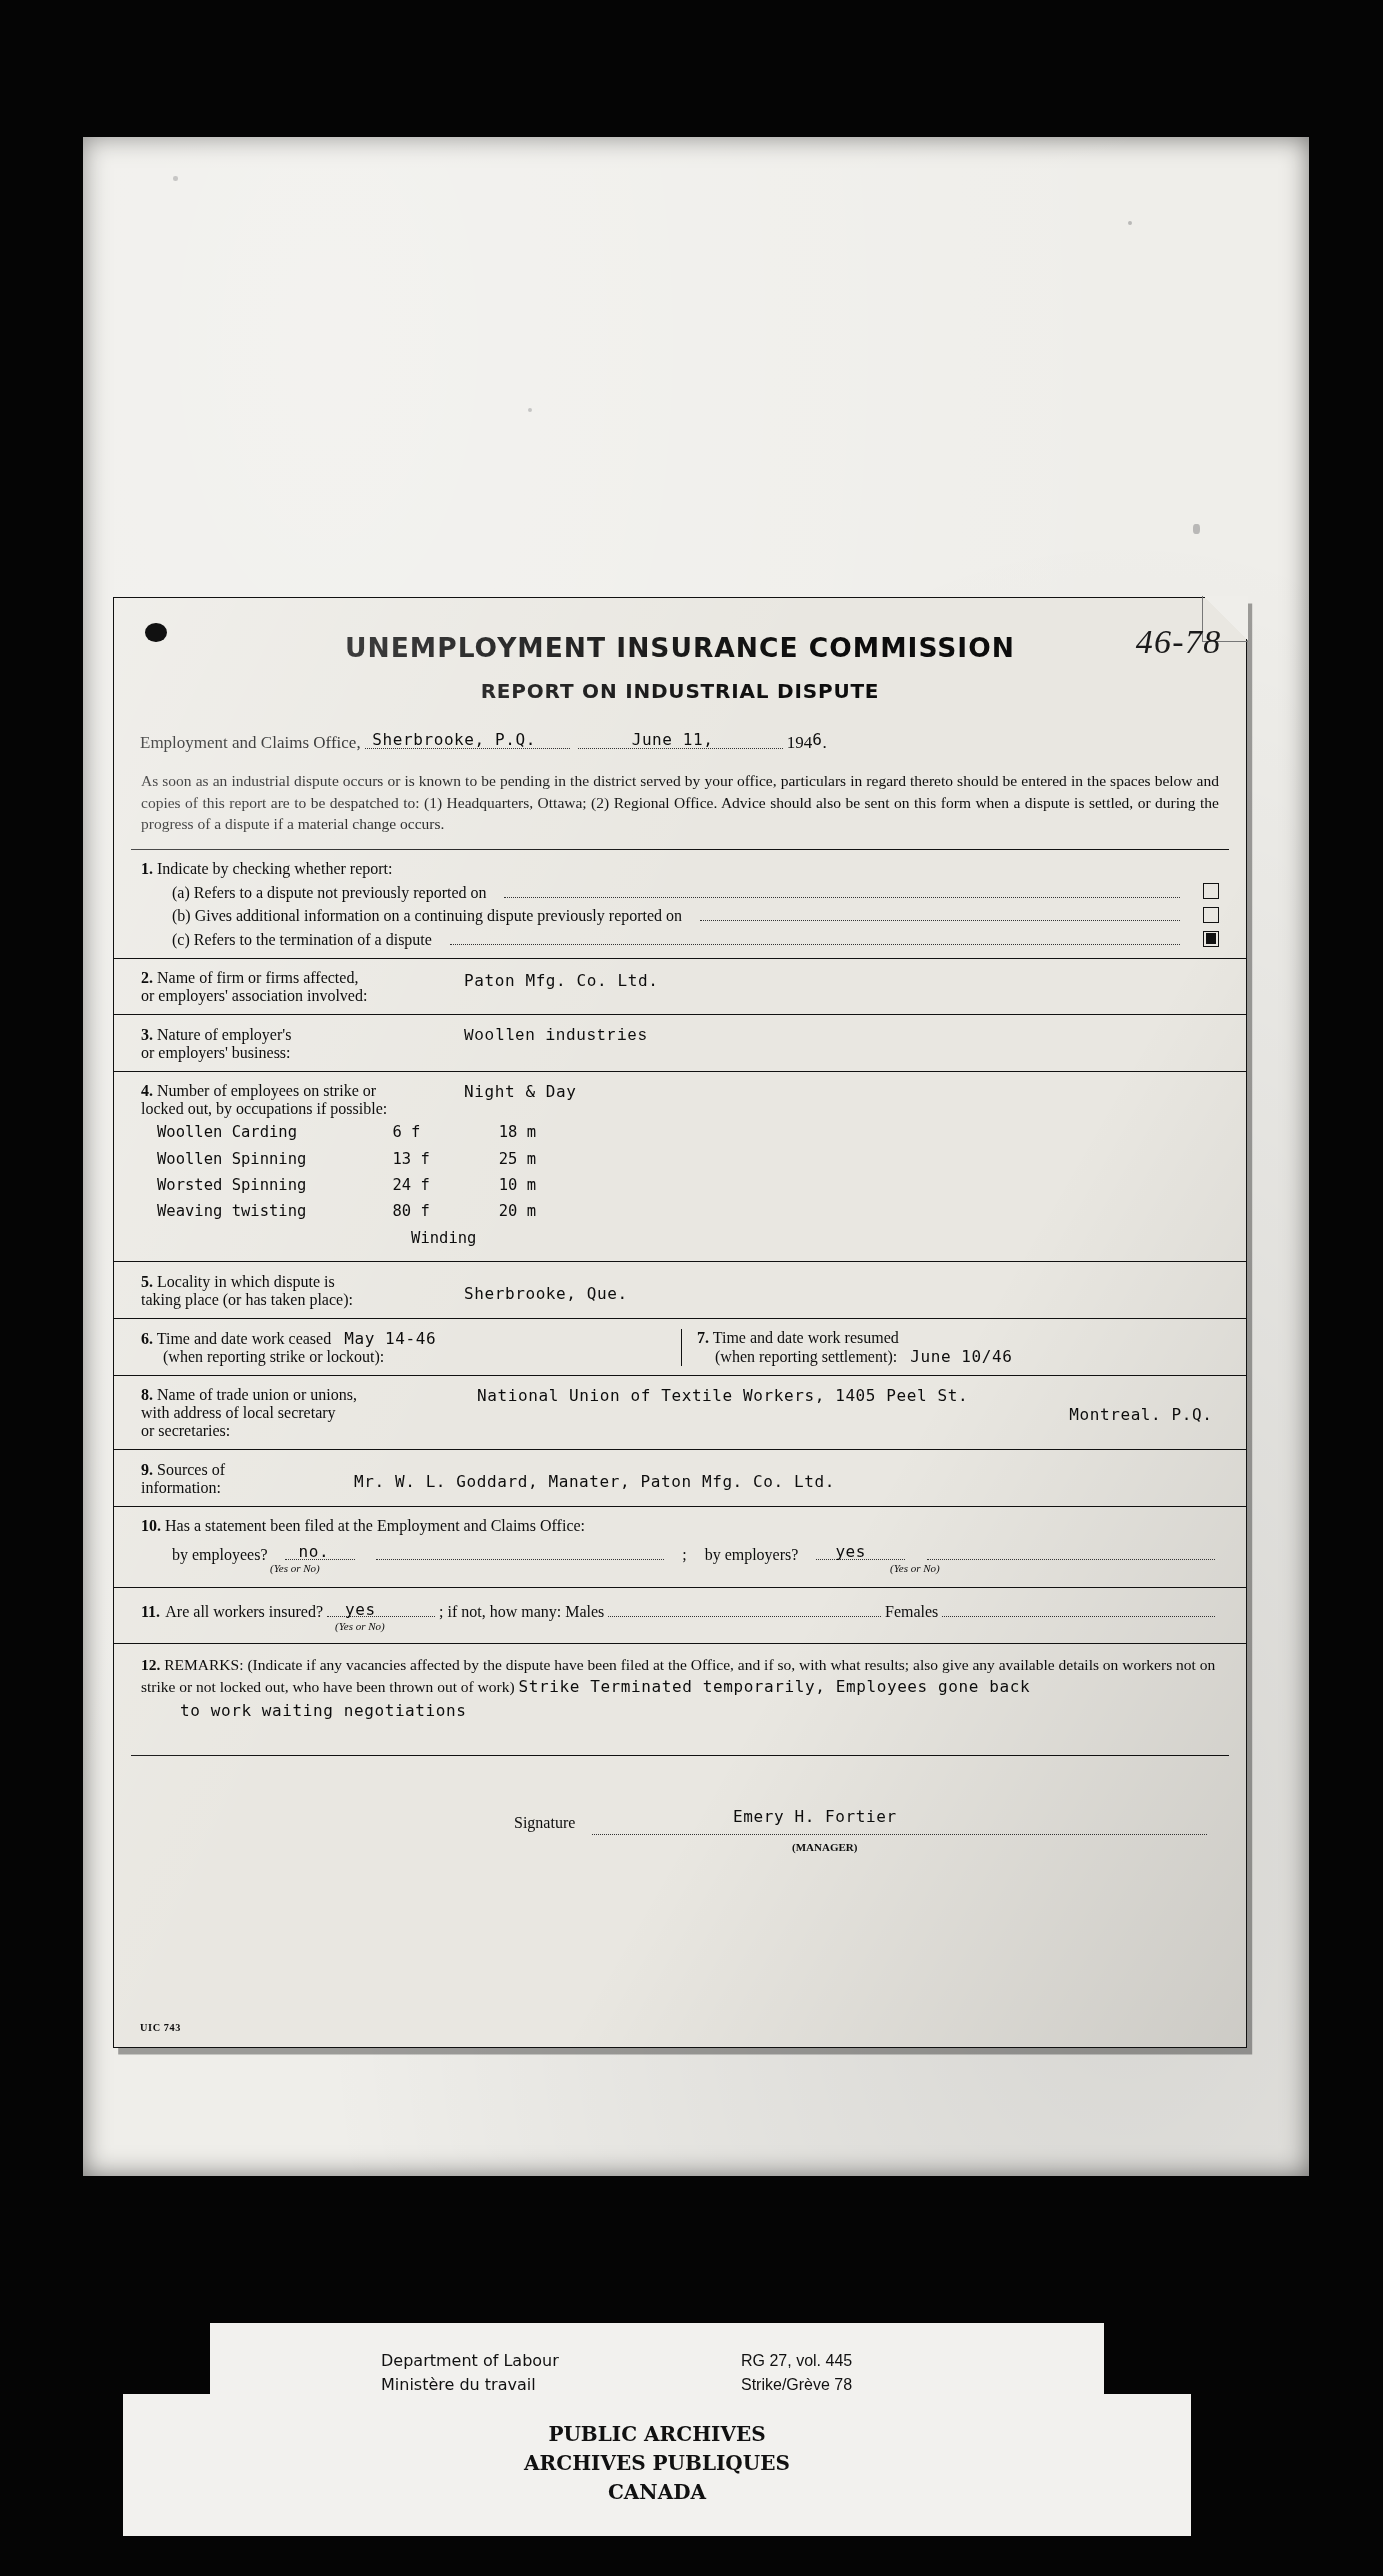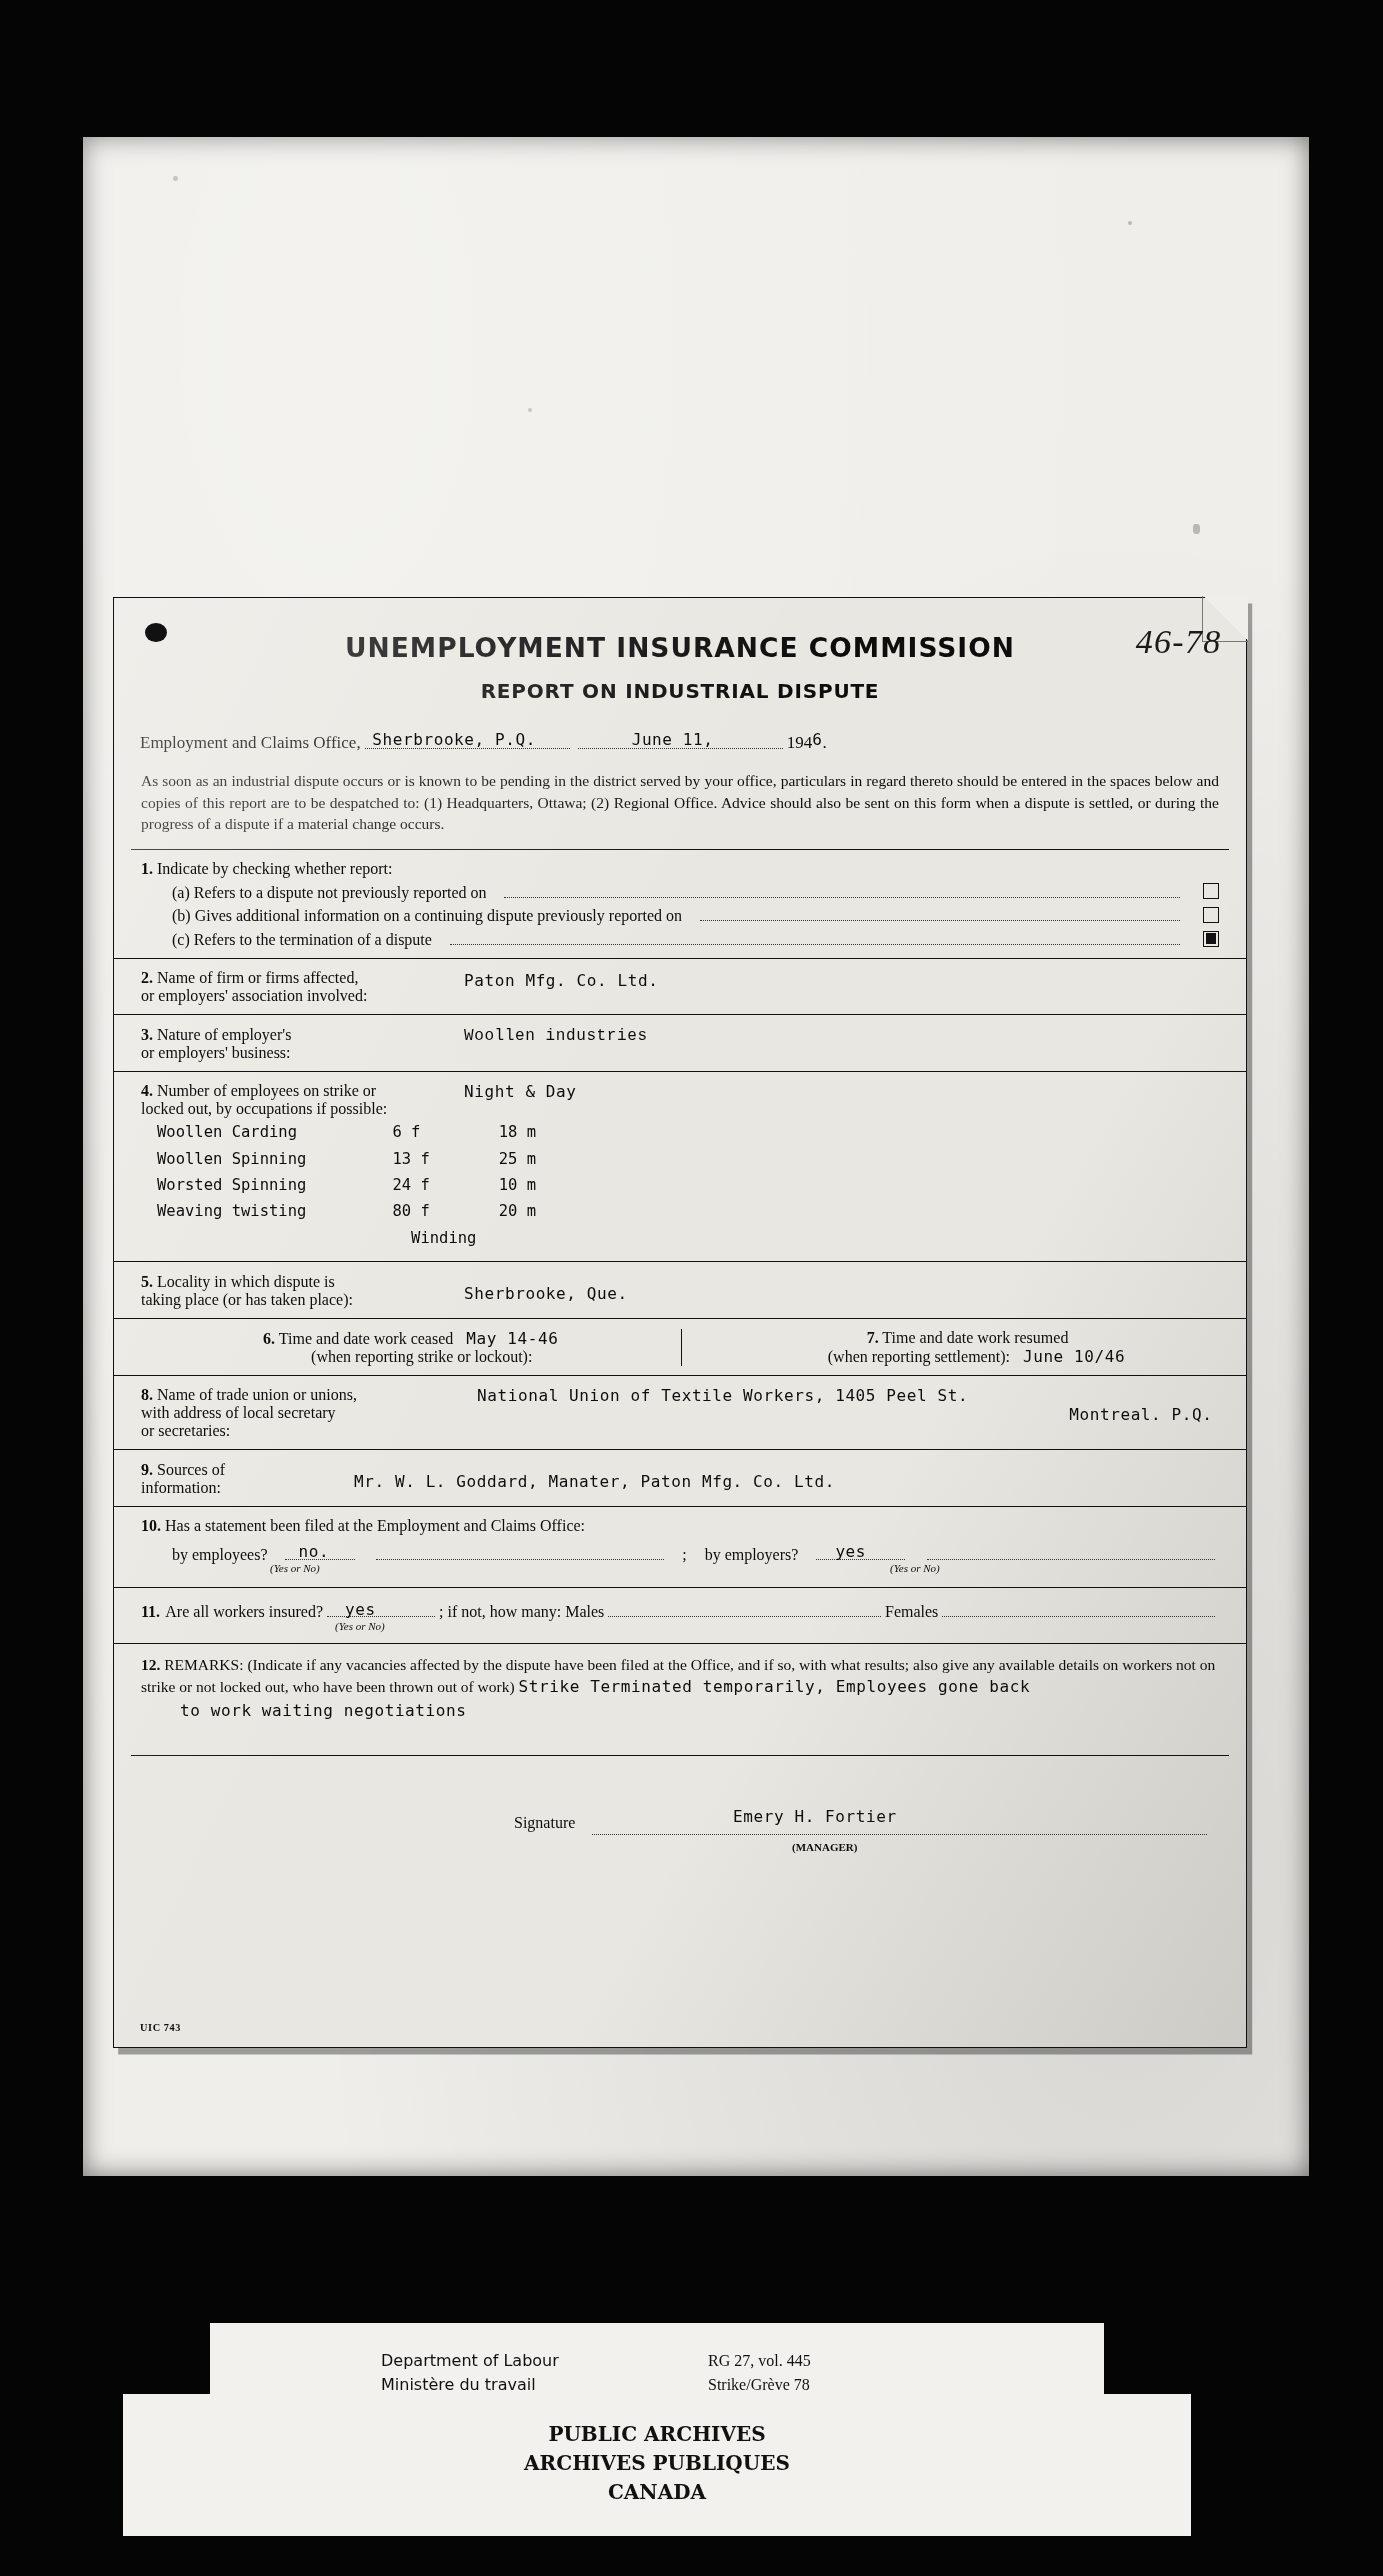--- a/index.html
+++ b/index.html
@@ -119,21 +119,21 @@
 
   .formcode{position:absolute;left:26px;bottom:14px;font-size:10.3px;font-weight:bold;letter-spacing:0.6px;}
 
   
   #archive-label{
     position:absolute;left:210px;top:2323px;width:894px;height:213px;background:#f2f1ee;
   }
   #archive-label .tab-left{position:absolute;left:-87px;top:71px;width:97px;height:142px;background:#f2f1ee;}
   #archive-label .tab-right{position:absolute;right:-87px;top:71px;width:97px;height:142px;background:#f2f1ee;}
   .dept{position:absolute;left:171px;top:26px;font-family:"DejaVu Sans",sans-serif;font-size:16px;line-height:1.5;color:#111;}
-  .rg{position:absolute;left:498px;top:26px;font-family:Liberation Serif, serif;font-size:16px;line-height:1.5;color:#111;}
+  .rg{position:absolute;left:531px;top:26px;font-family:Liberation Sans, sans-serif;font-size:16px;line-height:1.5;color:#111;}
   .pa{position:absolute;left:0;right:0;top:97px;text-align:center;
       font-family:"DejaVu Serif",serif;font-weight:bold;font-size:20px;line-height:1.45;color:#111;}
 
   .speck{position:absolute;background:#8d8d8d;border-radius:50%;opacity:.55;}
 </style>
 </head>
 <body>
 
 <div id="scan-backdrop"></div>
 
@@ -261,21 +261,21 @@
     <div style="display:flex;">
       <div style="flex:0 0 323px;">
         <div><span class="secnum">5.</span>
              <span>Locality in which dispute is</span></div>
         <div>taking place (or has taken place):</div>
       </div>
       <div class="typed" style="padding-top:11.6px;">Sherbrooke, Que.</div>
     </div>
   </div>
 
-  <div class="sec" style="padding-left:0;padding-right:8px;text-align:center;">
+  <div class="sec" style="padding-left:0;padding-right:8px;">
     <div class="two-col">
       <div class="left" style="padding-left:27px;">
         <div>
           <span class="secnum">6.</span>
           <span>Time and date work ceased</span>
           <span class="typed" style="margin-left:9px;">May 14-46</span>
         </div>
         <div style="padding-left:22px;">(when reporting strike or lockout):</div>
       </div>
       <div class="right">

